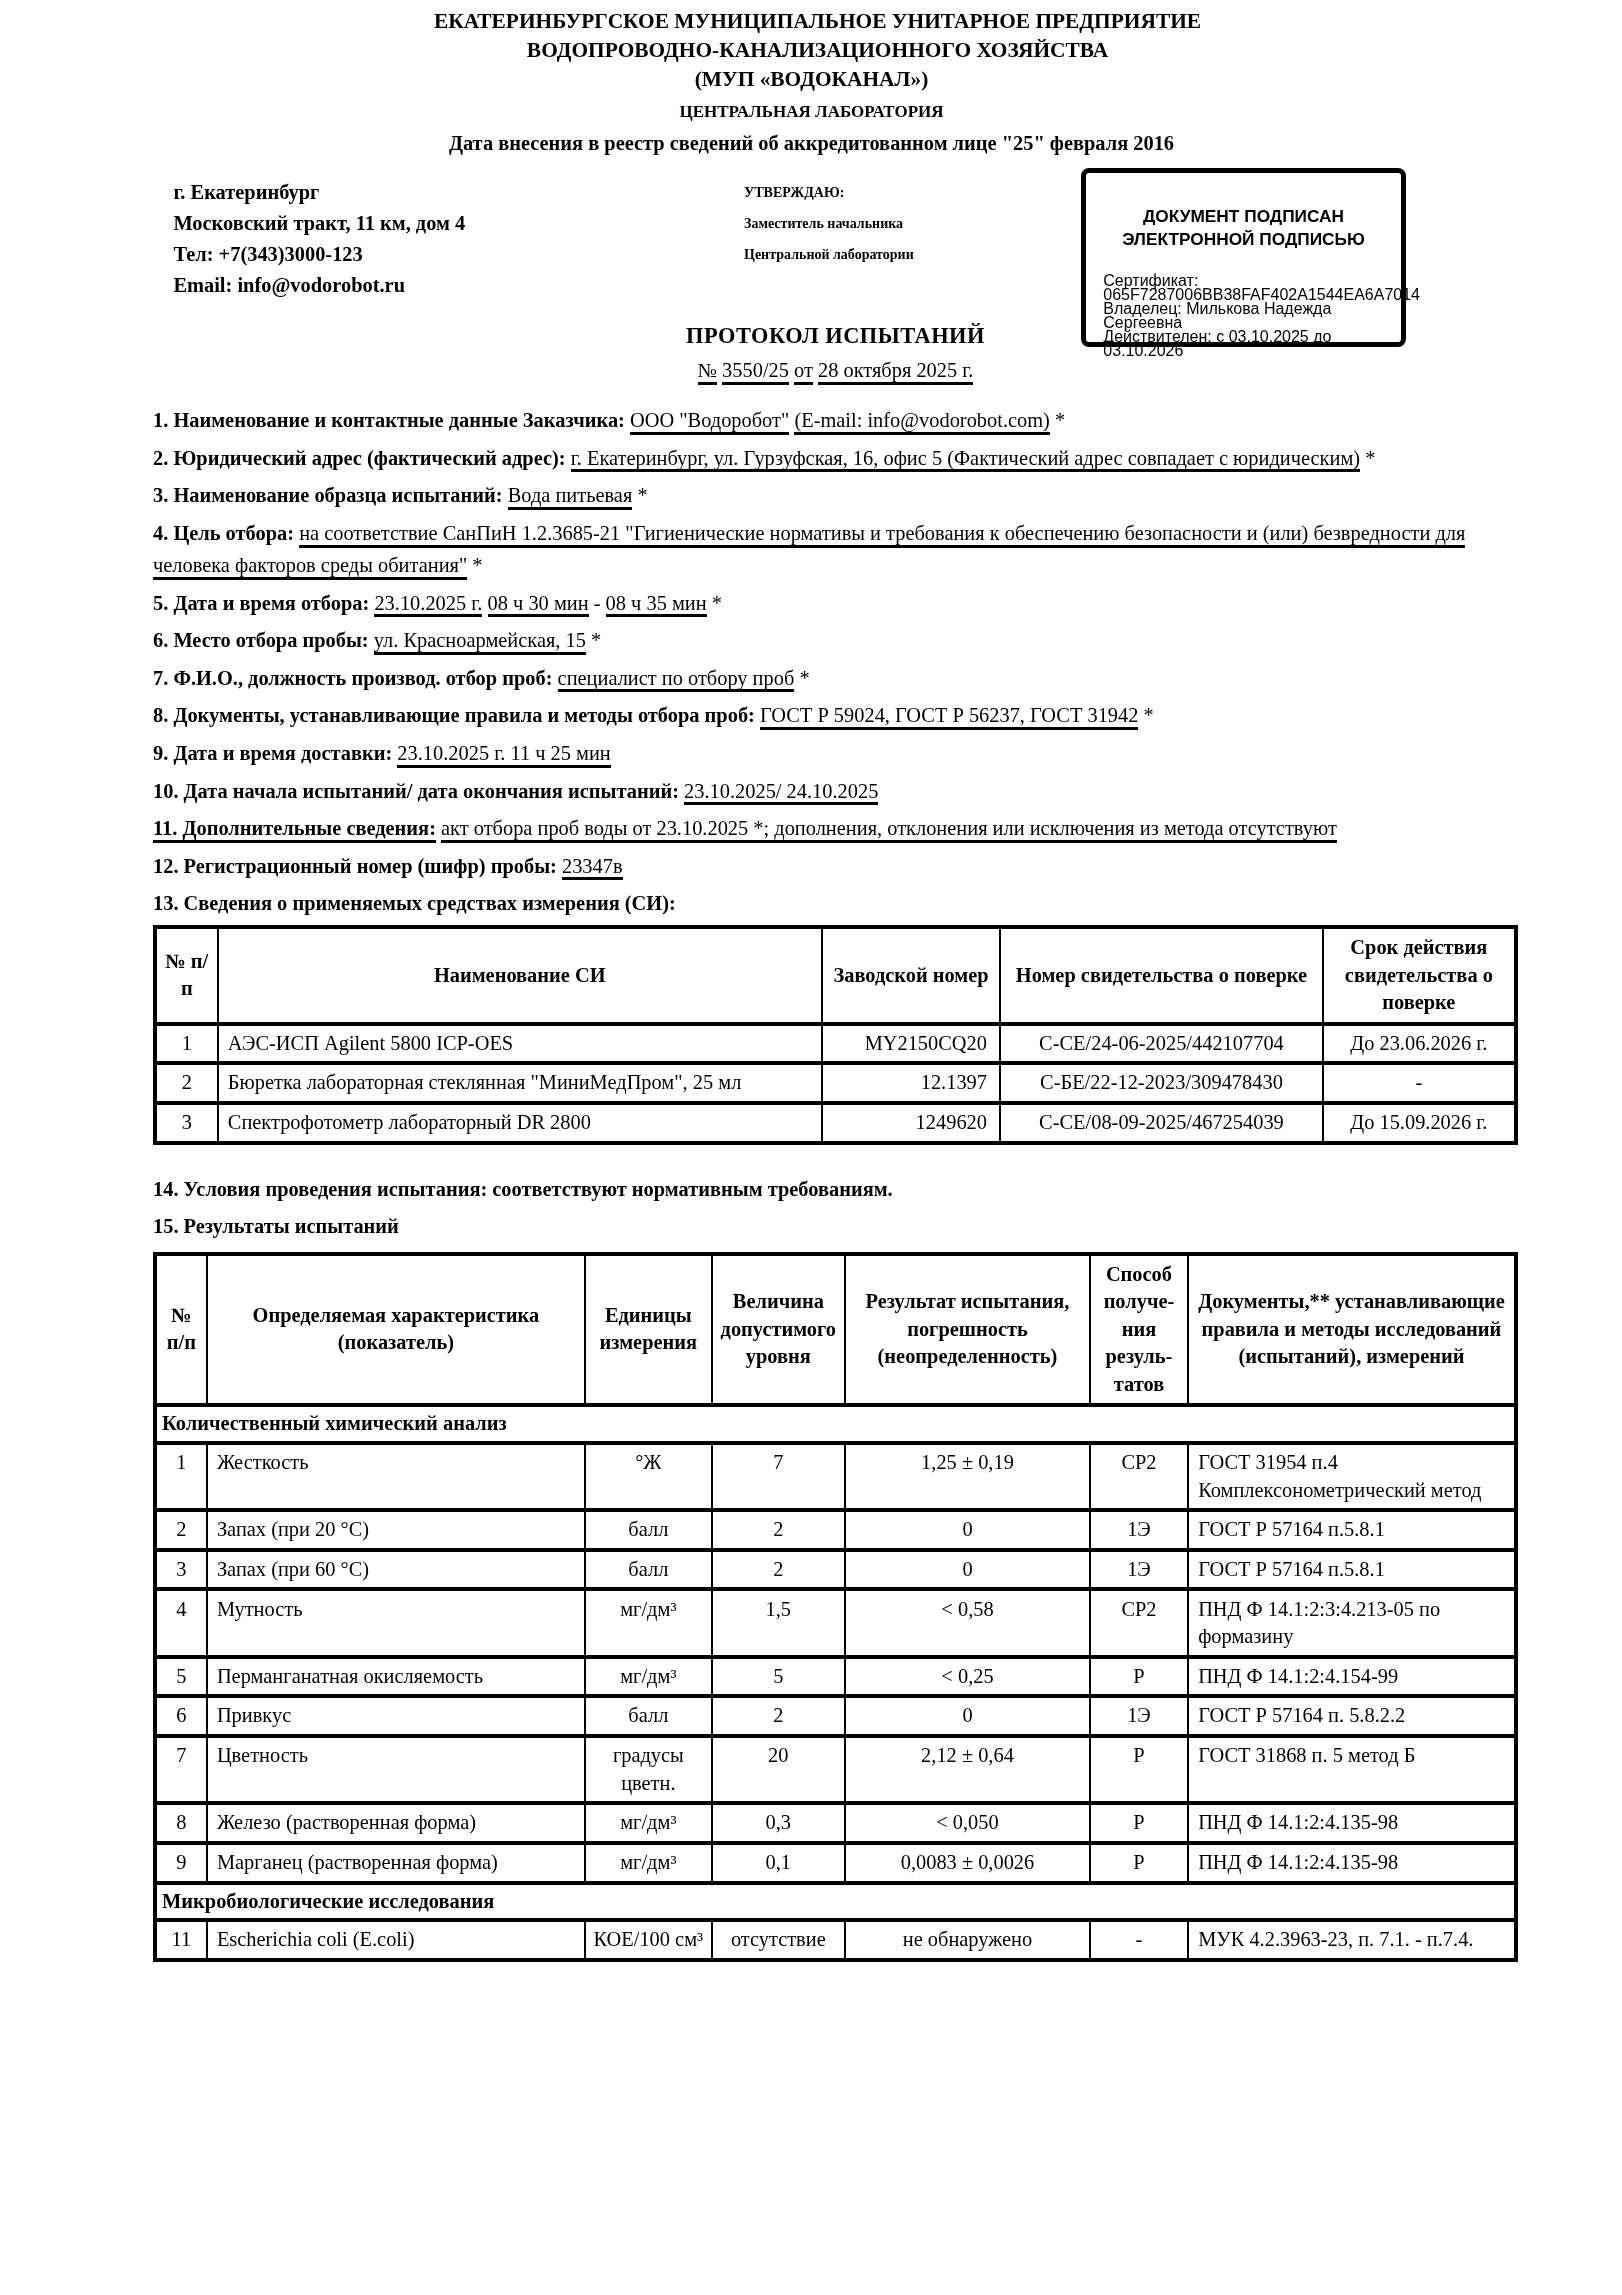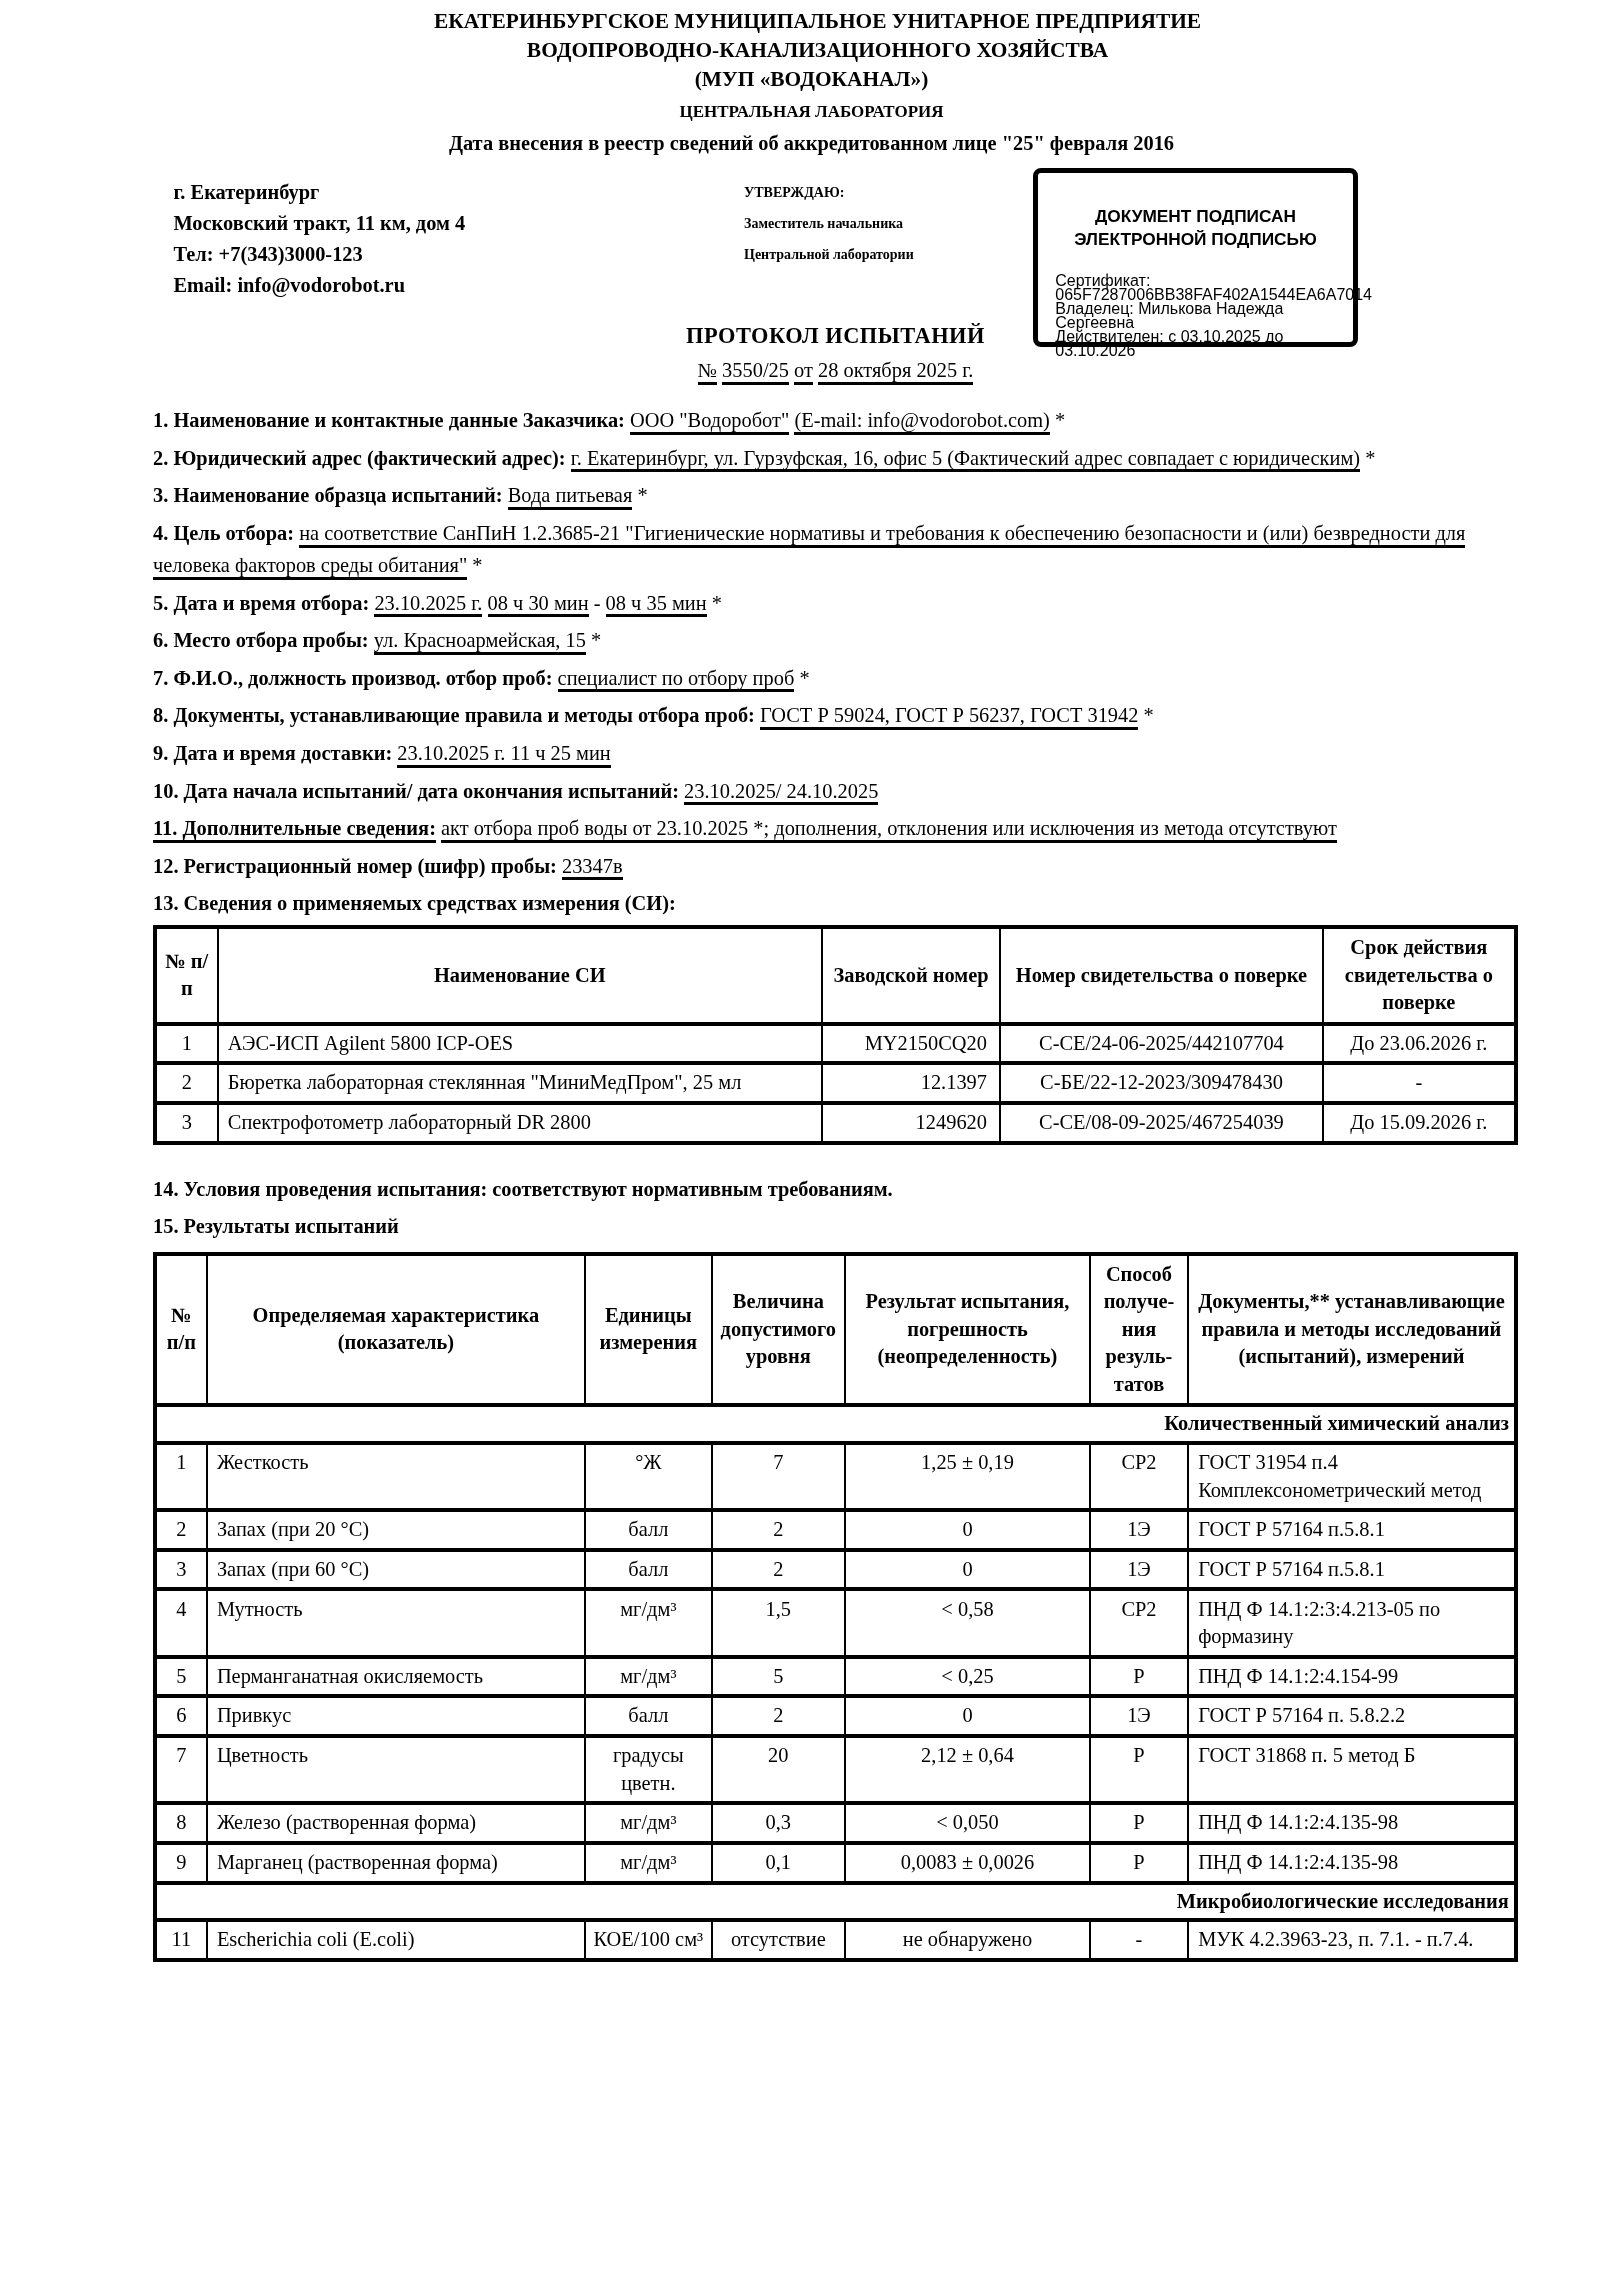--- a/index.html
+++ b/index.html
@@ -8,21 +8,21 @@
   
   .org-header{text-align:center;padding-top:7.1px;}
   .h1,.h2{font-size:21.4px;font-weight:700;line-height:28.6px;padding-left:12px;}
   .h3{font-size:21.4px;font-weight:700;line-height:31px;}
   .h4{font-size:17px;font-weight:700;line-height:33px;}
   .h5,.h6{font-size:20.4px;font-weight:700;line-height:31px;}
   
   .mid{position:relative;margin:0 105px 0 153px;height:245px;}
   .contacts{position:absolute;left:20.4px;top:18px;font-size:20.4px;font-weight:700;line-height:31px;}
   .approval{position:absolute;left:591px;top:18px;font-size:14px;font-weight:700;line-height:31px;}
-  .stamp{position:absolute;left:880px;top:9.2px;width:315px;height:169px;
+  .stamp{position:absolute;left:928px;top:9.2px;width:315px;height:169px;
          border:5.6px solid #000;border-radius:8px;font-family:"Liberation Sans",sans-serif;}
   .stamp-title{margin-top:32px;text-align:center;font-size:17.3px;font-weight:700;line-height:22.4px;}
   .stamp-details{margin:23.5px 9.2px 0 17.3px;font-size:16px;line-height:14px;}
   .ptitle{position:absolute;left:0;right:0;top:164px;text-align:center;
           font-size:22.4px;font-weight:700;letter-spacing:0.5px;}
   .psub{position:absolute;left:0;right:0;top:200px;text-align:center;font-size:20.4px;}
   
   .content{margin:0 105px 0 153px;}
   .item{font-size:20.4px;line-height:32px;margin-bottom:5.6px;}
   .ilabel{font-weight:700;}
@@ -30,21 +30,21 @@
   .gap-top{margin-top:28px;}
   
   table{border-collapse:collapse;width:100%;table-layout:fixed;font-size:20.4px;
         border:4.6px solid #000;margin-top:5.1px;}
   th{font-weight:700;text-align:center;vertical-align:middle;
      border:2px solid #000;border-top-width:4.6px;border-bottom-width:4.6px;
      padding:5.1px 6.1px;line-height:27.5px;}
   td{vertical-align:top;border:2px solid #000;border-top-width:4.6px;border-bottom-width:4.6px;
      padding:4.1px 6.1px;line-height:27.5px;word-wrap:break-word;}
   td.c{text-align:center;} td.l{text-align:left;padding-left:9.2px;} td.r{text-align:right;padding-right:12.2px;margin-left:14px;}
-  td.section{font-weight:700;text-align:right;padding:3.1px 5.1px;}
+  td.section{font-weight:700;text-align:left;padding:3.1px 5.1px;}
   #results-table{margin-top:9.2px;}
 </style>
 </head>
 <body>
 
 <div class="page">
 
   <div class="org-header">
     <div class="h1">ЕКАТЕРИНБУРГСКОЕ МУНИЦИПАЛЬНОЕ УНИТАРНОЕ ПРЕДПРИЯТИЕ</div>
     <div class="h2">ВОДОПРОВОДНО-КАНАЛИЗАЦИОННОГО ХОЗЯЙСТВА</div>

